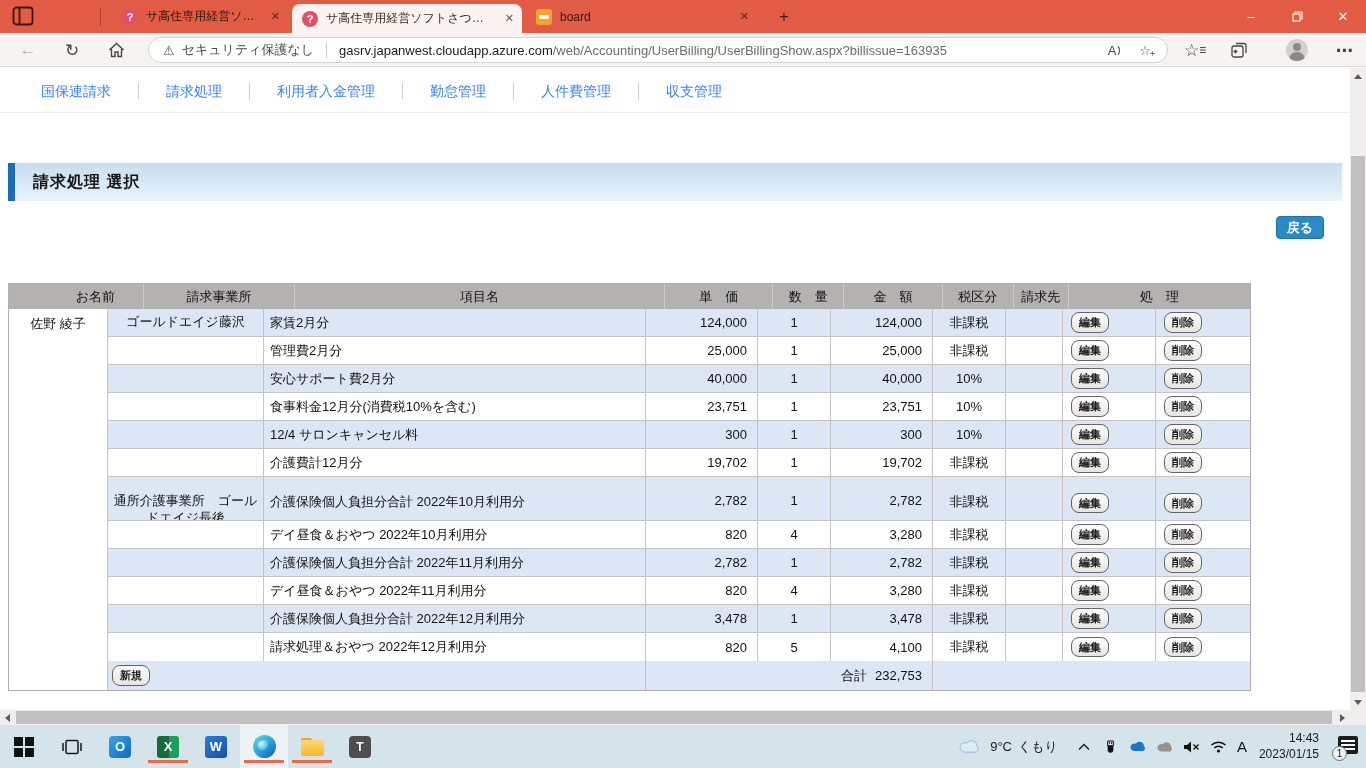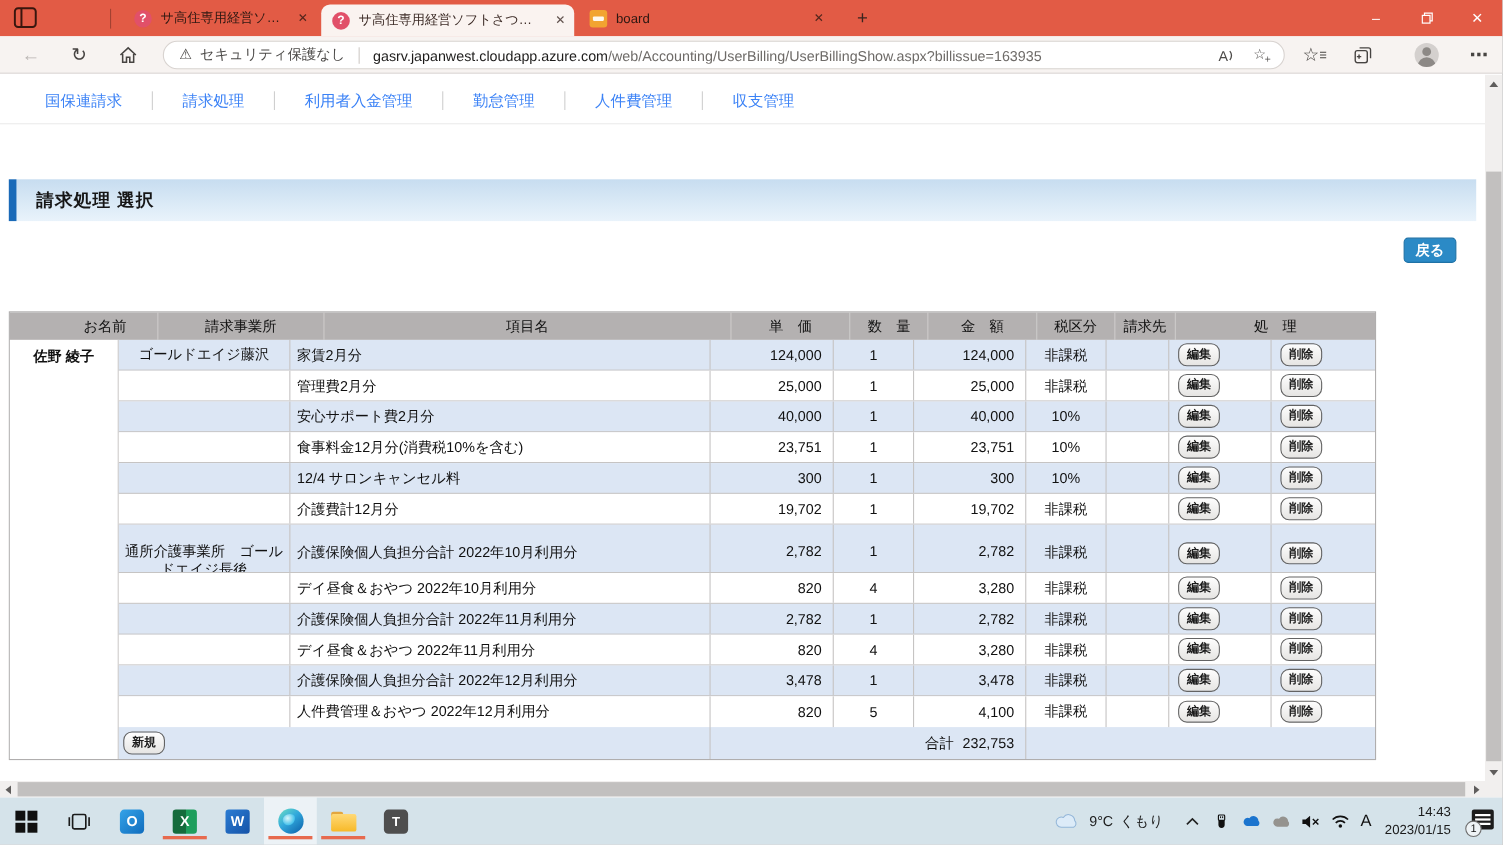--- a/index.html
+++ b/index.html
@@ -56,21 +56,21 @@
     color:#fff;font-size:13px;font-weight:bold;display:flex;align-items:center;justify-content:center;}
 
   
   .btable{position:absolute;top:215px;left:8px;width:1243px;border:1px solid #b0aeae;font-size:13px;color:#111;}
   .thead{display:flex;background:var(--header_gray);height:25px;padding-left:39px;}
   .hcell{display:flex;align-items:center;justify-content:center;border-right:1px solid #cdcbca;white-space:nowrap;}
   .hcell:last-child{border-right:none;}
   .w-name{width:99px}.w-office{width:156px}.w-item{width:382px}.w-unit{width:112px}.w-qty{width:73px}
   .w-amount{width:102px}.w-tax{width:73px}.w-billto{width:57px}.w-action{width:187px}
   .tbody{display:flex;}
-  .name-col{width:99px;border-right:1px solid var(--cell_border);text-align:center;padding-top:6px;background:#fff;font-weight:bold;}
+  .name-col{width:99px;border-right:1px solid var(--cell_border);text-align:center;padding-top:6px;background:#fff;}
   .rows-wrap{width:1142px;}
   .trow{display:flex;height:28px;border-bottom:1px solid var(--cell_border);background:#fff;}
   .trow.alt{background:var(--row_alt);}
   .trow.tall{height:44px;}
   .trow:last-child{border-bottom:none;}
   .cell{display:flex;align-items:center;border-right:1px solid var(--cell_border);overflow:hidden;}
   .trow .cell:last-child{border-right:none;}
   .trow.tall .cell{align-items:flex-start;padding-top:16px;}
   .c-office{width:156px;justify-content:center;text-align:center;line-height:1.3;}
   .c-item{width:382px;padding-left:6px;}
@@ -406,21 +406,21 @@
                 <div class="cell c-billto"></div>
                 <div class="cell c-edit">
                   <button class="mini-btn">編集</button>
                 </div>
                 <div class="cell c-del">
                   <button class="mini-btn">削除</button>
                 </div>
               </div>
               <div class="trow">
                 <div class="cell c-office"></div>
-                <div class="cell c-item">人件費管理＆おやつ 2022年12月利用分</div>
+                <div class="cell c-item">請求処理＆おやつ 2022年12月利用分</div>
                 <div class="cell c-unit">820</div>
                 <div class="cell c-qty">5</div>
                 <div class="cell c-amount">4,100</div>
                 <div class="cell c-tax">非課税</div>
                 <div class="cell c-billto"></div>
                 <div class="cell c-edit">
                   <button class="mini-btn">編集</button>
                 </div>
                 <div class="cell c-del">
                   <button class="mini-btn">削除</button>

